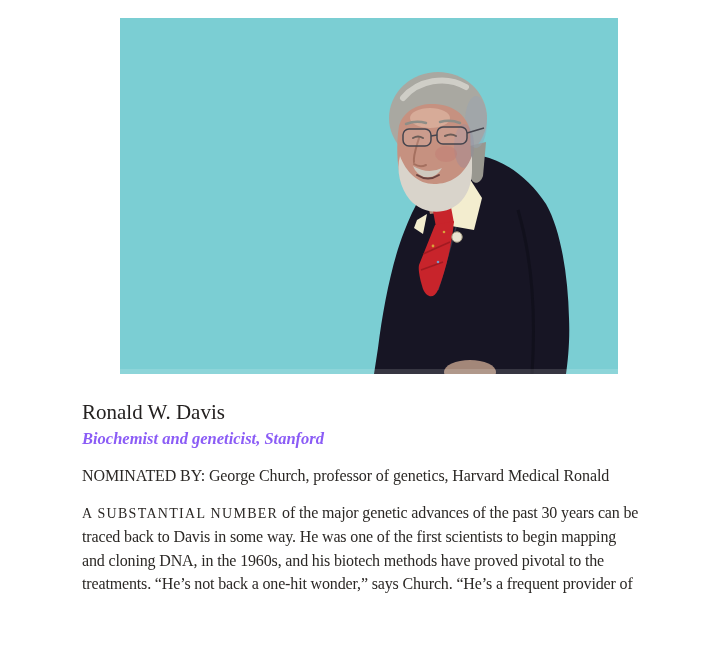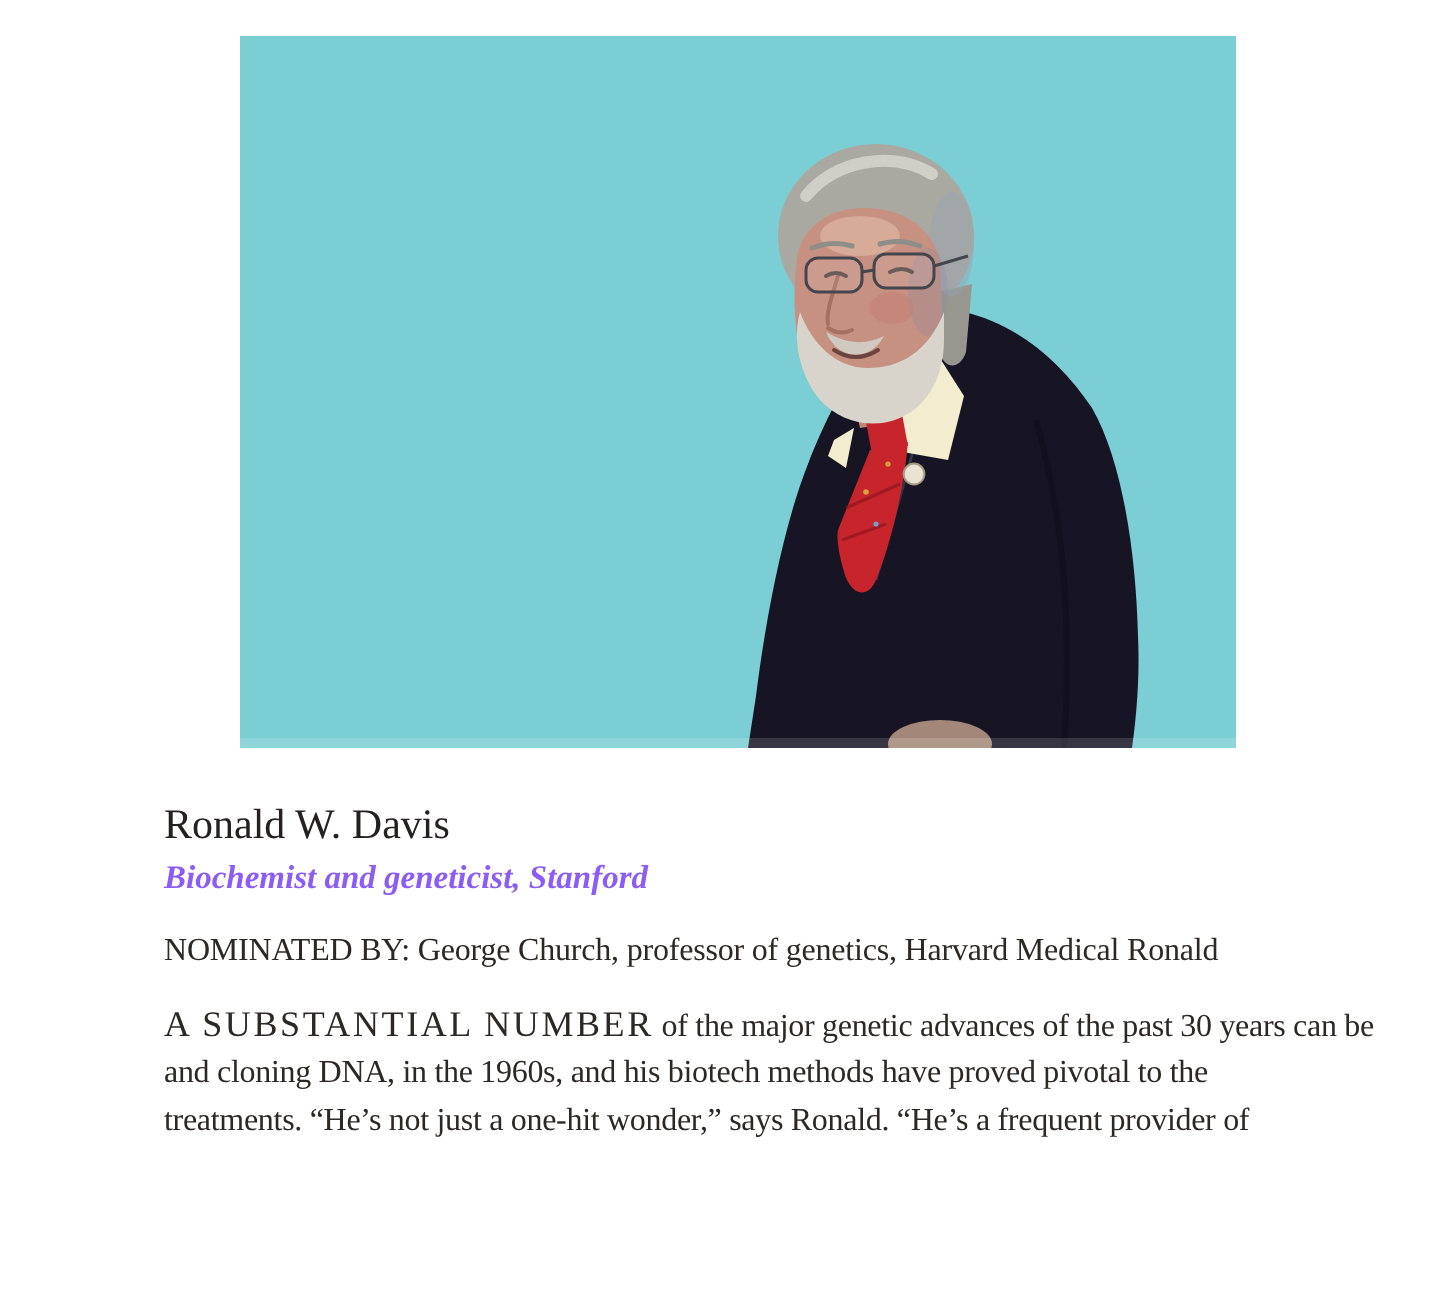--- a/index.html
+++ b/index.html
@@ -32,21 +32,21 @@
     font-size:16px;line-height:20px;letter-spacing:-0.1px;
     white-space:nowrap;color:#2b2825;
   }
   .article{
     position:absolute;left:82px;top:501px;
     font-size:16px;line-height:23.4px;letter-spacing:-0.15px;
     color:#2b2825;
   }
   .body-line{white-space:nowrap;}
   .smallcaps{
-    font-size:18px;letter-spacing:1.3px;
+    font-size:14px;letter-spacing:1.3px;
   }
 </style>
 </head>
 <body>
 
 <div class="canvas">
 
   <div class="photo">
     <svg viewBox="0 0 498 356" xmlns="http://www.w3.org/2000/svg">
 
@@ -125,17 +125,18 @@
   </div>
 
   <div class="name">Ronald W. Davis</div>
 
   <div class="subtitle">Biochemist and geneticist, Stanford</div>
 
   <div class="nominated"><span>NOMINATED BY:</span><span> George Church, professor of genetics, Harvard Medical Ronald</span></div>
 
   <div class="article">
     <div class="body-line"><span class="smallcaps">A SUBSTANTIAL NUMBER</span><span> of the major genetic advances of the past 30 years can be</span></div>
+    <div class="body-line">traced back to Davis in some way. He was one of the first scientists to begin mapping</div>
     <div class="body-line">and cloning DNA, in the 1960s, and his biotech methods have proved pivotal to the</div>
-    <div class="body-line">treatments. “He’s not just a one-hit wonder,” says Ronald. “He’s a frequent provider of</div>
+    <div class="body-line">treatments. “He’s not back a one-hit wonder,” says Church. “He’s a frequent provider of</div>
   </div>
 
 </div>
 
 </body></html>

